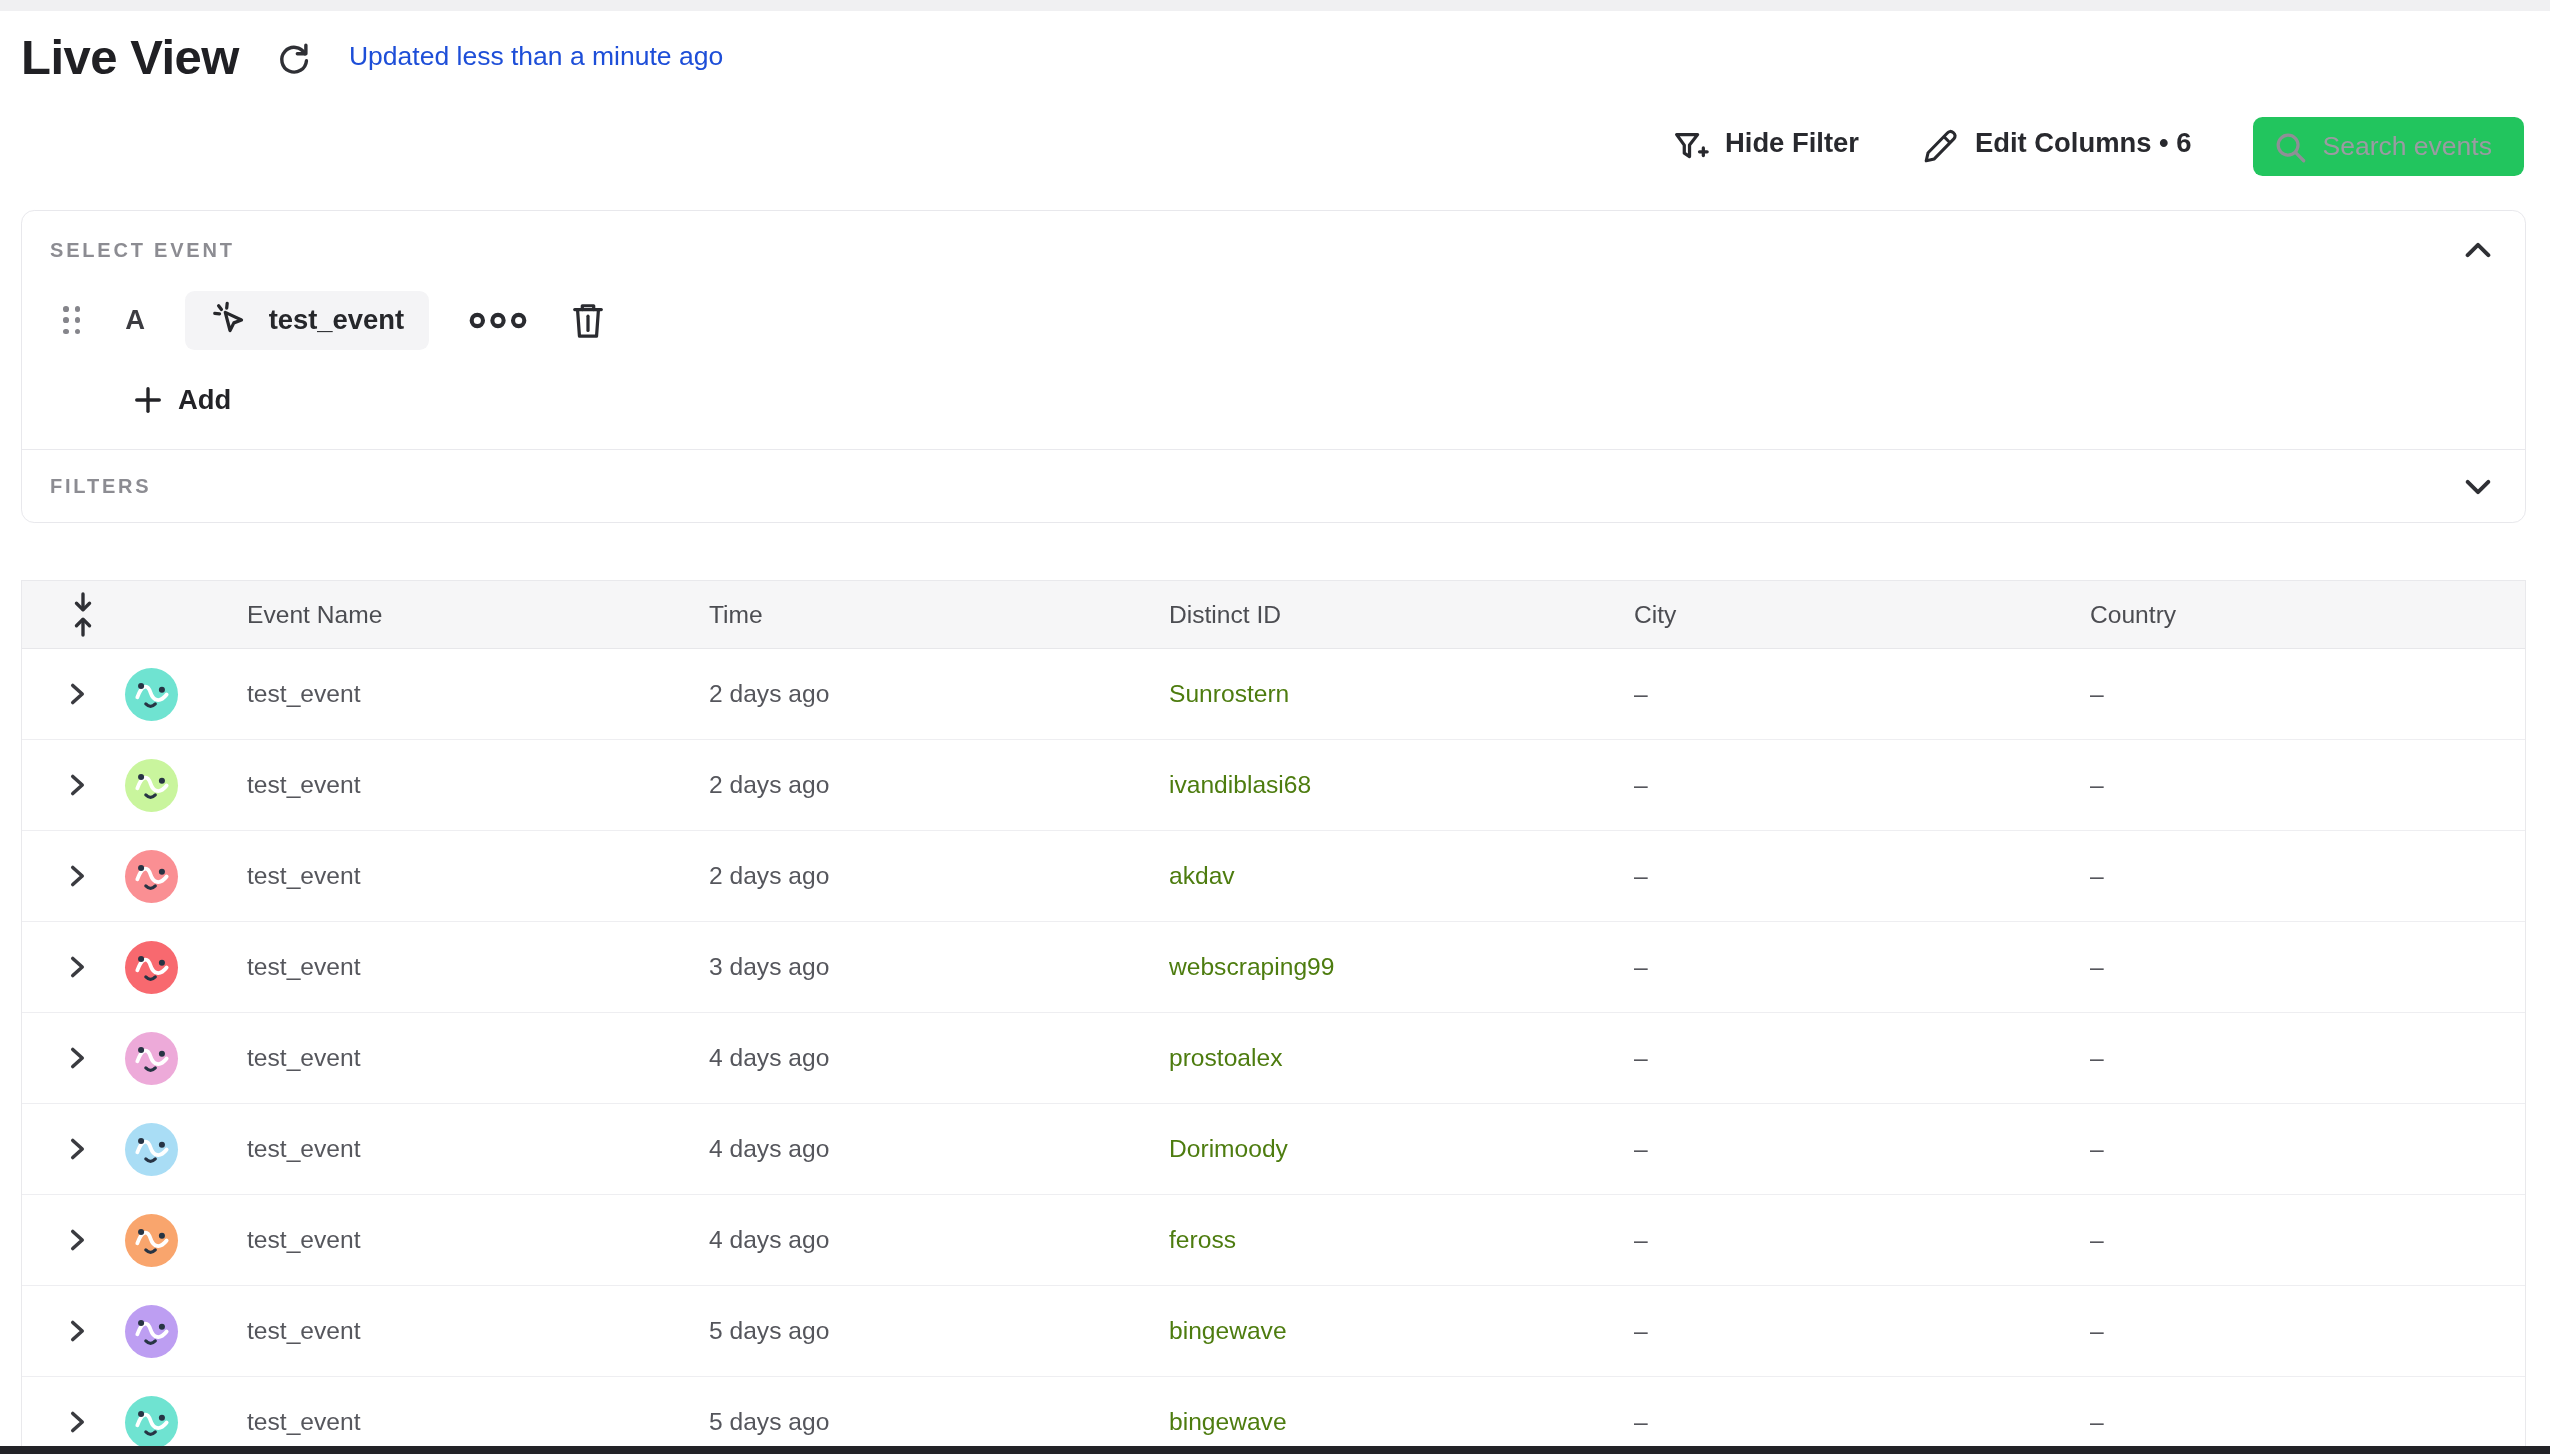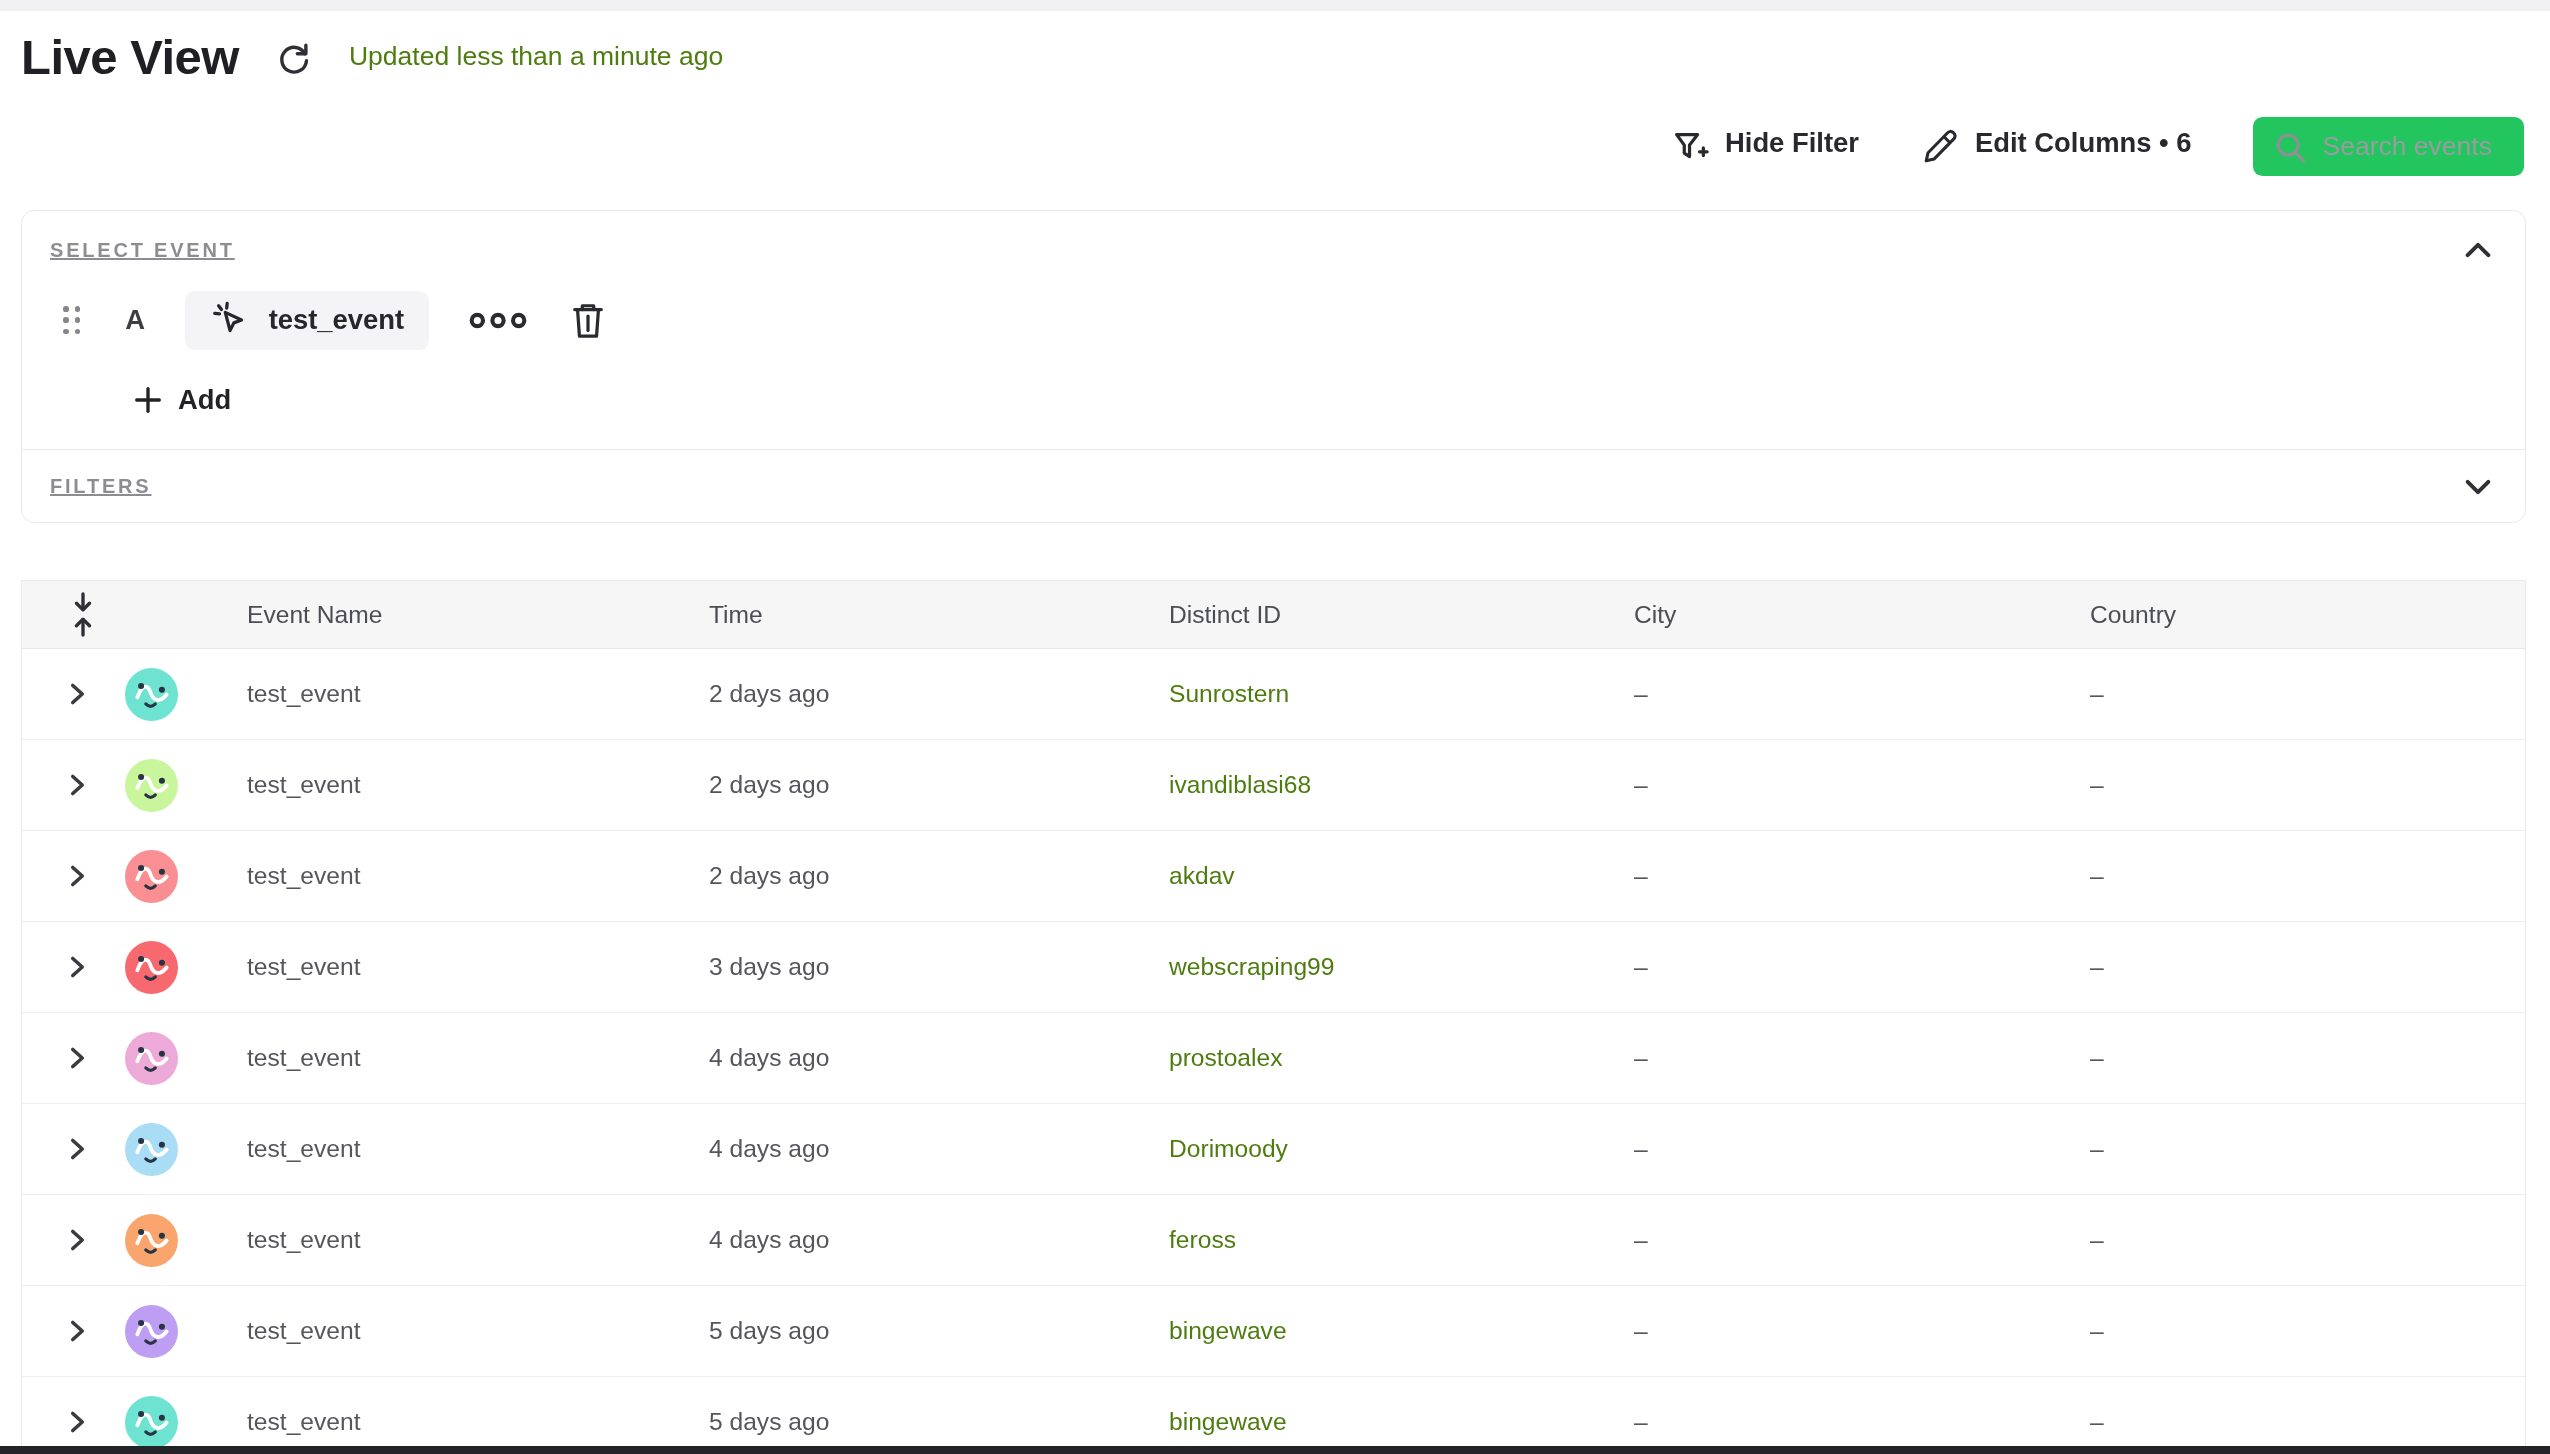--- a/index.html
+++ b/index.html
@@ -12,35 +12,35 @@
     font-size: 24.6px;
     overflow: hidden;
   }
   .top-strip { height:11.4px; background:#f0f0f2; }
 
   
   .header-block { padding: 0 26.5px 0 21px; }
   .title-row { display:flex; align-items:center; gap:34px; margin-top:17px; height:57px; }
   .page-title { font-size:49px; font-weight:700; color:#202024; letter-spacing:-0.5px; }
   .refresh-btn { width:42px; height:42px; border:none; background:transparent; cursor:pointer; color:#2f3035; display:flex; align-items:center; justify-content:center; }
-  .updated-text { font-size:26.5px; color:#4d7c0f; }
+  .updated-text { font-size:26.5px; color:#1d4ed8; }
 
   .controls-row { display:flex; justify-content:flex-end; align-items:center; gap:61px; margin-top:32px; height:59px; }
   .tool-btn { display:flex; gap:15px; background:transparent; border:none; cursor:pointer;
               font-family:inherit; font-size:27.4px; font-weight:600; color:#28292e; }
   .tool-btn svg { flex:none; }
   .search-box { display:flex; align-items:center; gap:15px; width:271px; height:59px; background:#22c55e;
                 border-radius:9.5px; padding-left:19px; }
   .search-box input { border:none; outline:none; background:transparent; font-family:inherit;
                       font-size:26.5px; color:#3a3a40; width:189px; }
   .search-box input::placeholder { color:#9b9ba2; }
 
   
   .query-card { margin:34px 24px 0 21px; border:0.9px solid #e8e8ec; border-radius:13.2px; background:#fff; }
-  .section-label { font-size:20px; font-weight:700; letter-spacing:2.8px; color:#8c8c92;text-decoration:underline; }
+  .section-label { font-size:20px; font-weight:700; letter-spacing:2.8px; color:#8c8c92; }
   .select-section { padding:24.6px 28px 26.5px 28px; }
   .section-head { display:flex; justify-content:space-between; align-items:center; }
   .chev-btn { background:transparent; border:none; cursor:pointer; color:#2f3035; width:38px; height:30px;
               display:flex; align-items:center; justify-content:center; }
   .event-row { display:flex; align-items:center; margin-top:24.6px; height:59px; }
   .drag-handle { margin-left:13.2px; display:grid; grid-template-columns:repeat(2,5.7px); grid-auto-rows:5.7px; gap:5.7px; cursor:grab; }
   .drag-handle i { width:5.7px; height:5.7px; border-radius:50%; background:#85858b; }
   .event-letter { margin-left:45px; font-size:27.4px; font-weight:600; color:#3c3c41; }
   .event-btn { margin-left:40px; display:flex; align-items:center; gap:17px; background:#f4f4f6; border:none;
                border-radius:9.5px; height:59px; padding:0 24.6px; cursor:pointer;

